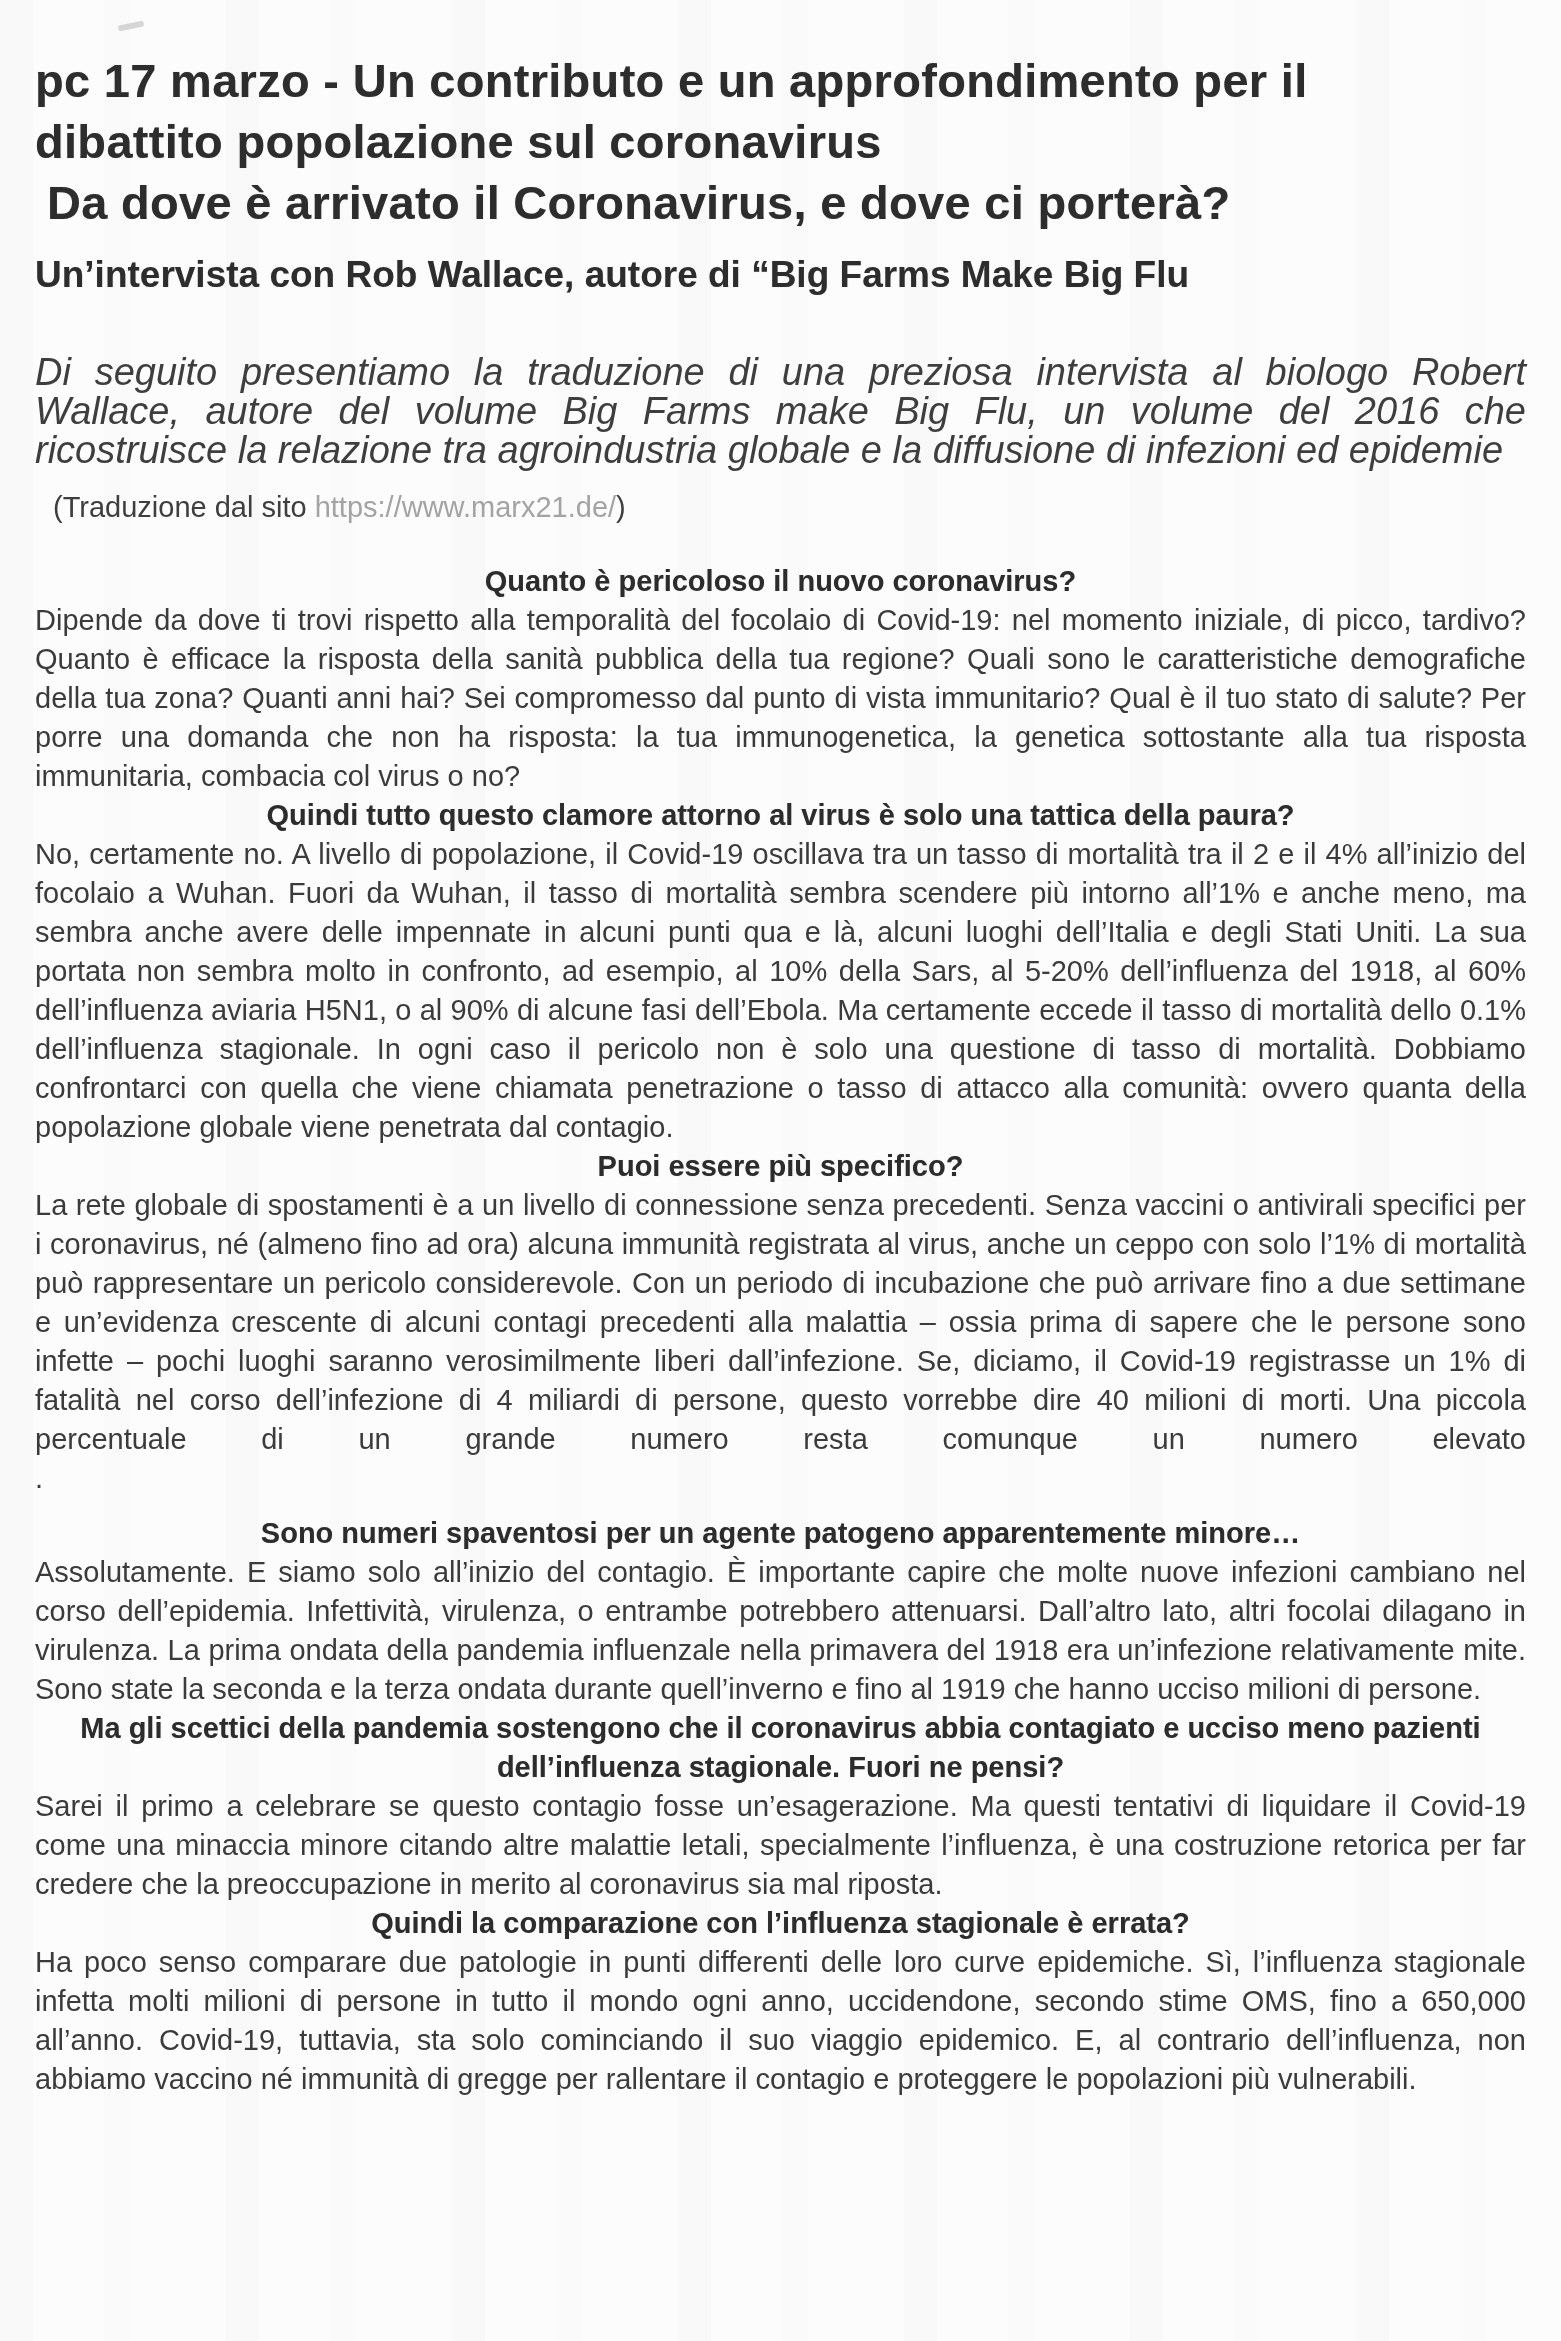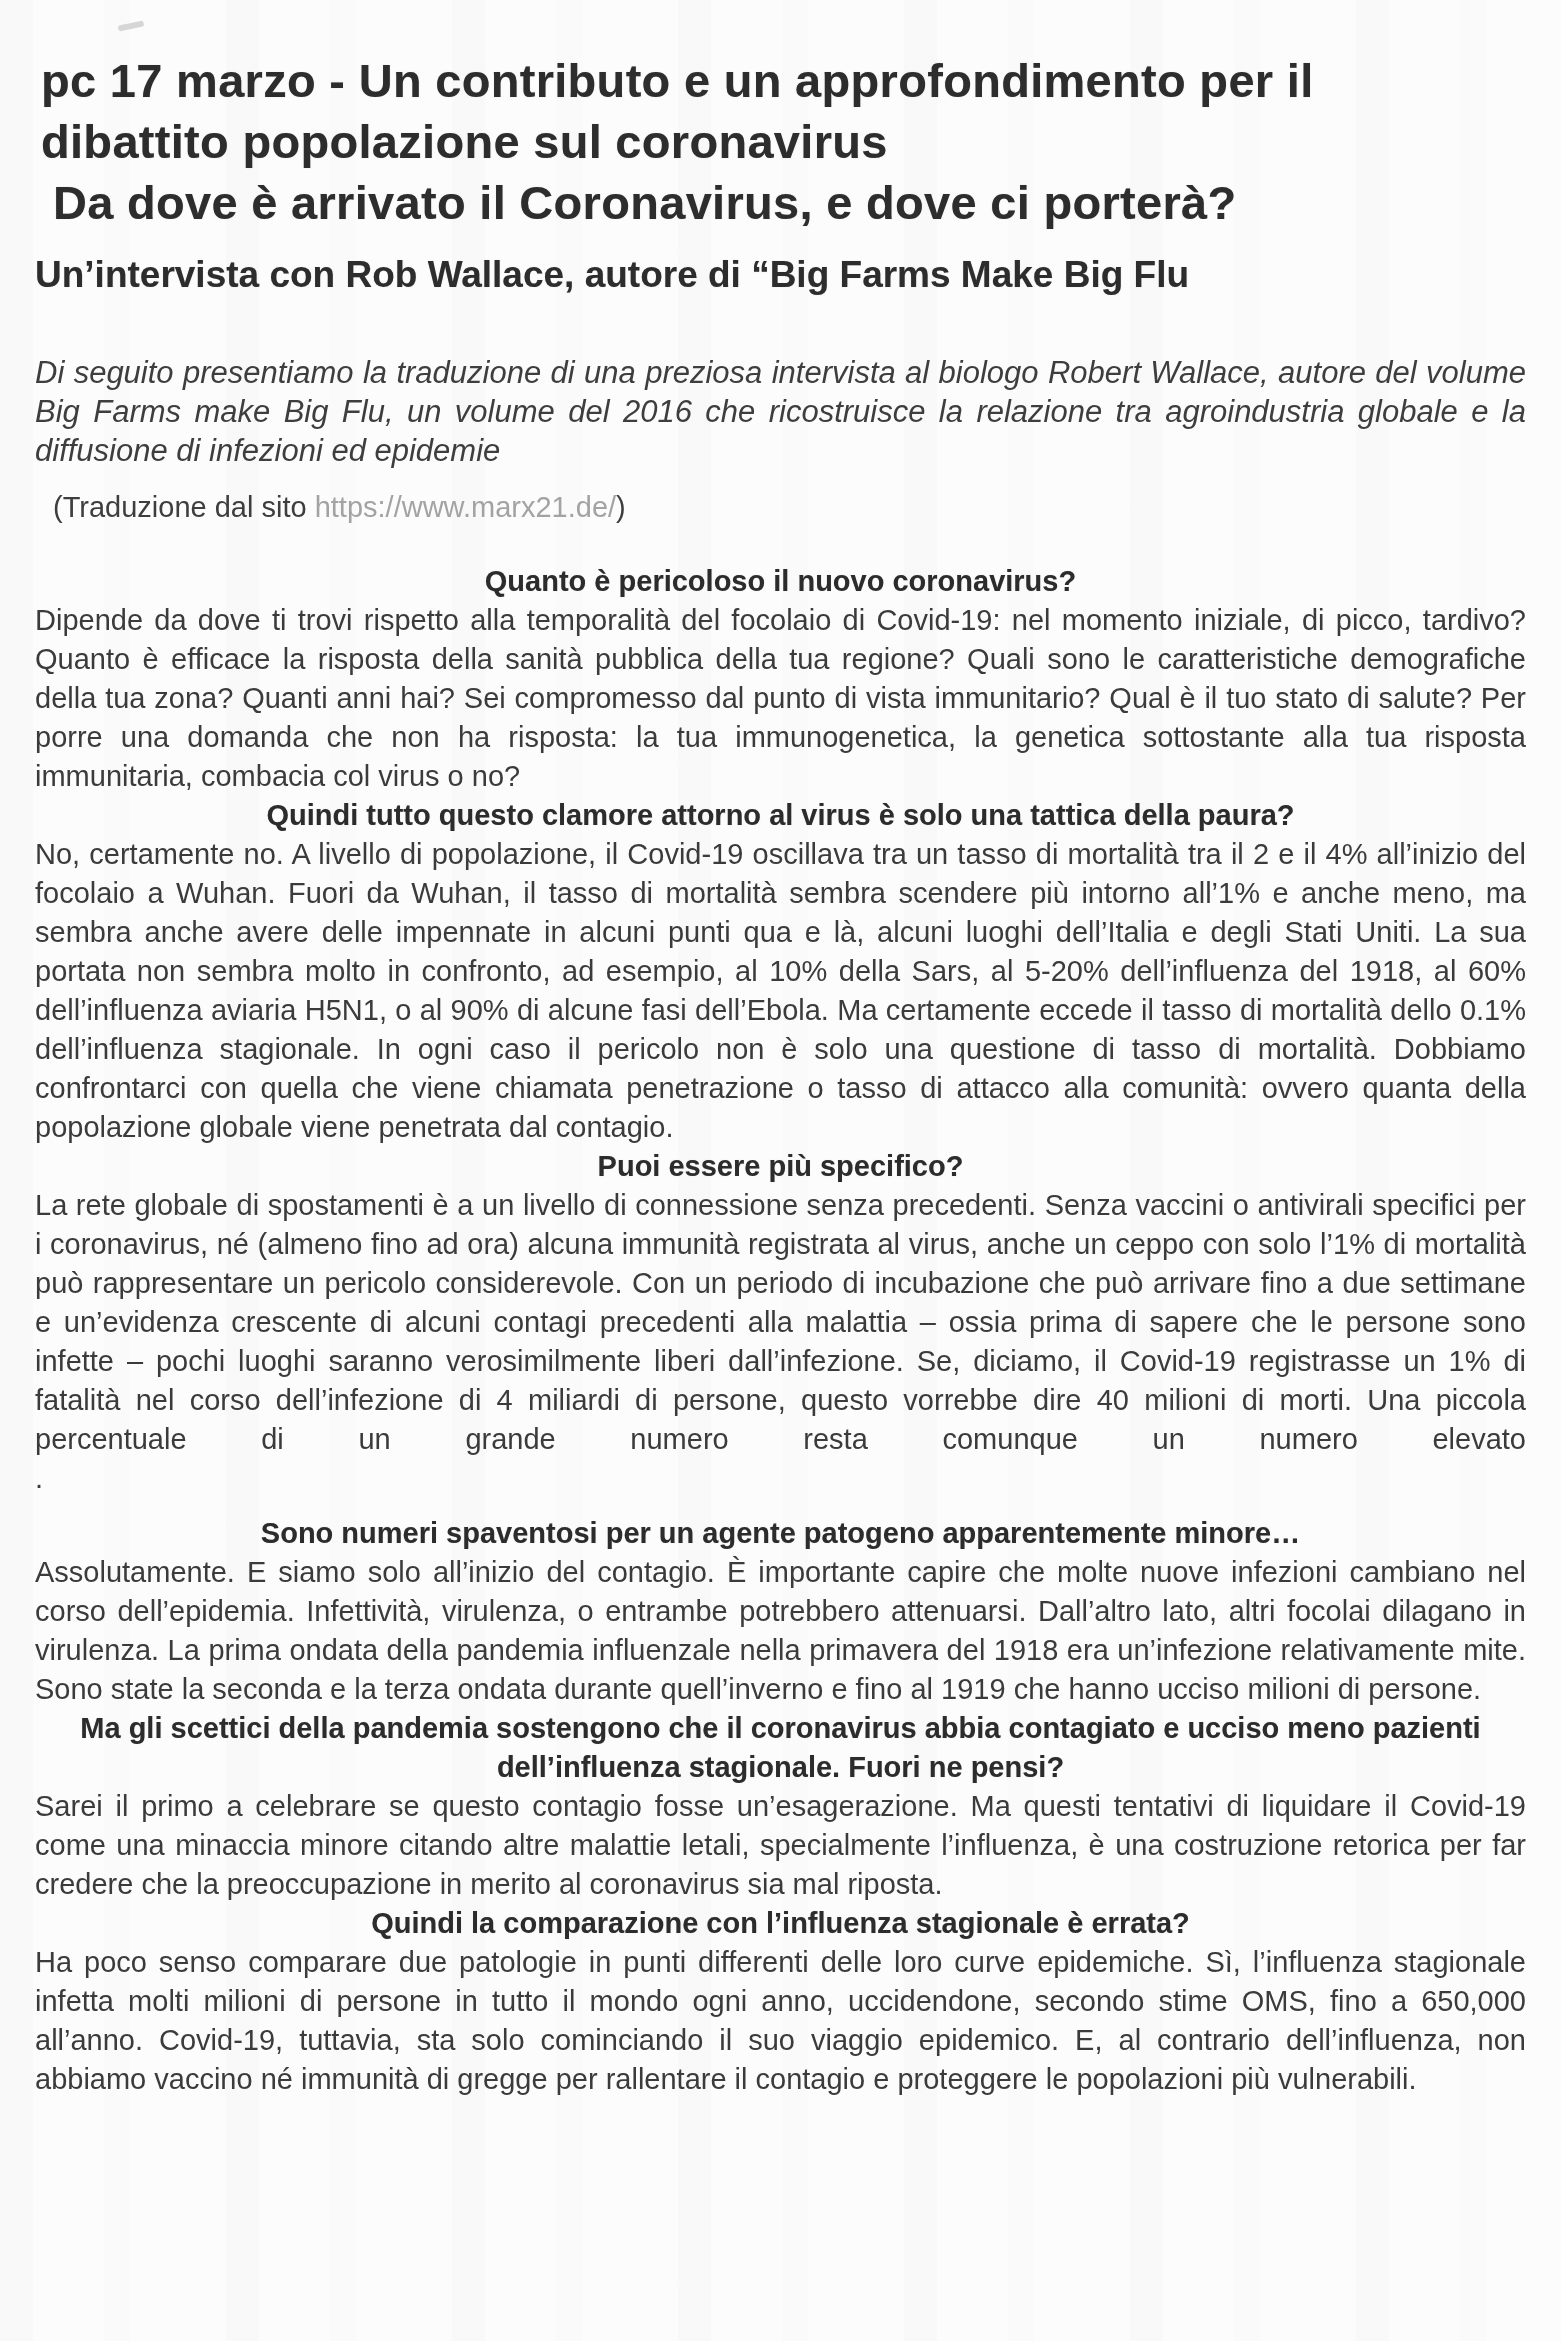--- a/index.html
+++ b/index.html
@@ -46,37 +46,37 @@
 
   h1.doc-title {
     margin: 0;
     font-size: 47px;
     line-height: 61px;
     font-weight: bold;
     color: #2d2d2d;
     letter-spacing: 0.3px;
     text-shadow: 0 0 0.9px rgba(70,70,70,0.35);
   }
-  .title-line { display: block; margin-left: 6px; }
+  .title-line { display: block; }
   .title-line.indented { padding-left: 12px; }
 
   .doc-subtitle {
     margin: 21px 0 0 0;
     font-size: 37px;
     line-height: 42px;
     font-weight: bold;
     color: #2d2d2d;
     text-shadow: 0 0 0.9px rgba(70,70,70,0.3);
   }
 
   .intro-block { margin-top: 57px; }
   .intro-text {
     margin: 0;
     font-style: italic;
-    font-size: 31px;
+    font-size: 38px;
     line-height: 39px;
     text-align: justify;
     color: #3e3e3e;
   }
   .source-line {
     margin: 18px;
     font-size: 29px;
     line-height: 39px;
     color: #3e3e3e;
   }

